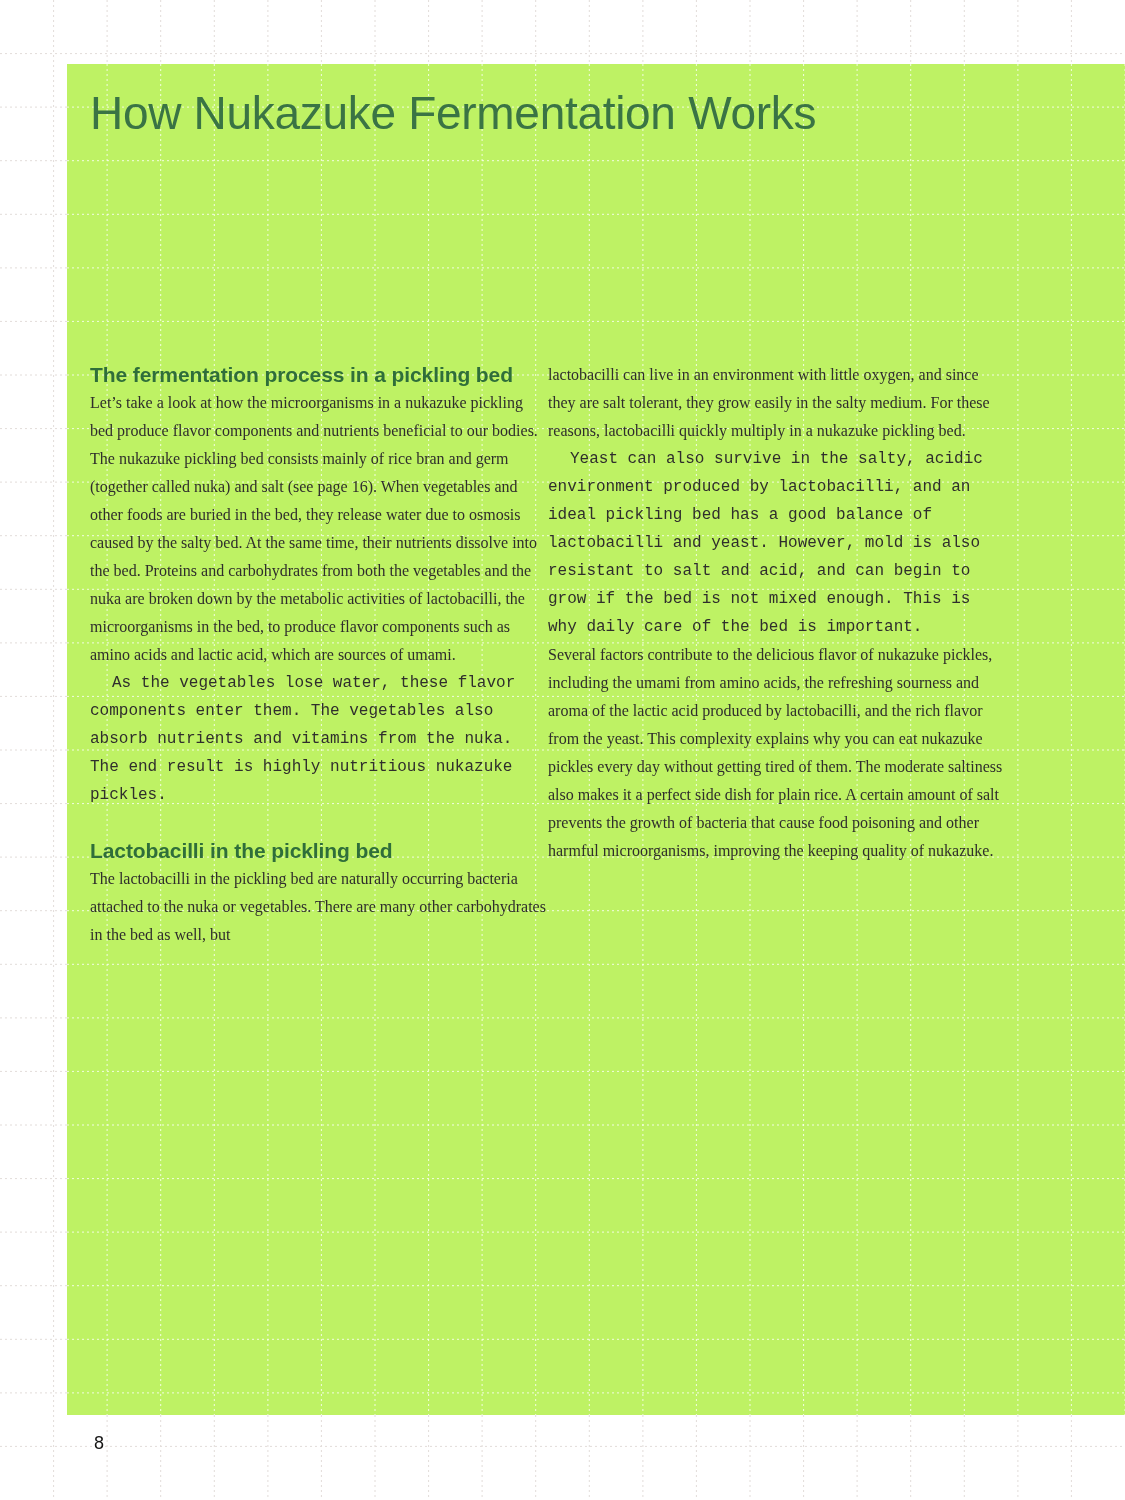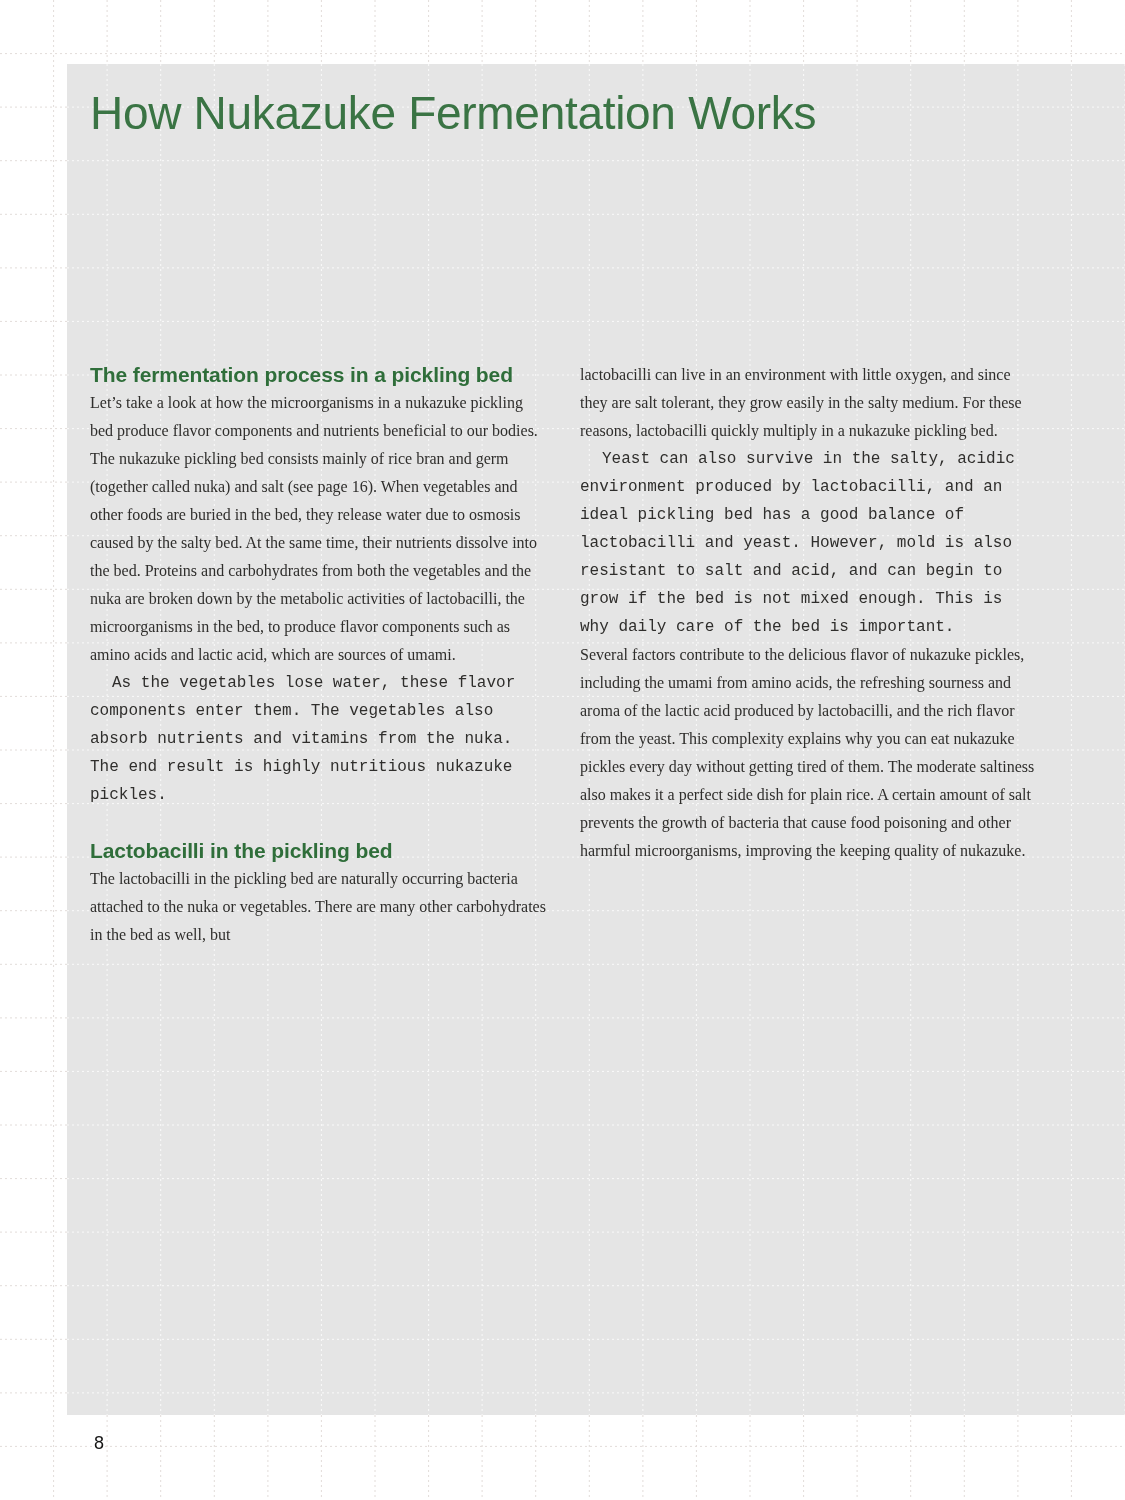--- a/index.html
+++ b/index.html
@@ -12,39 +12,38 @@
   }
   .page {
     position: absolute; inset: 0;
     width: 1125px; height: 1500px;
   }
   svg.grid { position: absolute; left: 0; top: 0; display: block; }
   .card {
     position: absolute;
     left: 67px; top: 64px;
     width: 1058px; height: 1351px;
-    background: #e5e5e5;
+    background: #bef264;
   }
   .title {
     position: absolute;
     left: 23px; top: 22px;
     margin: 0;
     font-family: "Liberation Sans", sans-serif;
     font-weight: 500;
     font-size: 46px;
     letter-spacing: -0.3px;
     color: #3a7444;
     white-space: nowrap;
   }
   .columns {
     position: absolute;
     left: 23px; top: 297px;
     width: 948px;
     display: flex;
-    gap: 32px;
   }
   .col { width: 458px; }
   .col p {
     margin: 0;
     font-family: "Liberation Serif", serif;
     font-size: 16px;
     line-height: 28px;
     color: #2f2e2c;
     text-align: left;
   }

